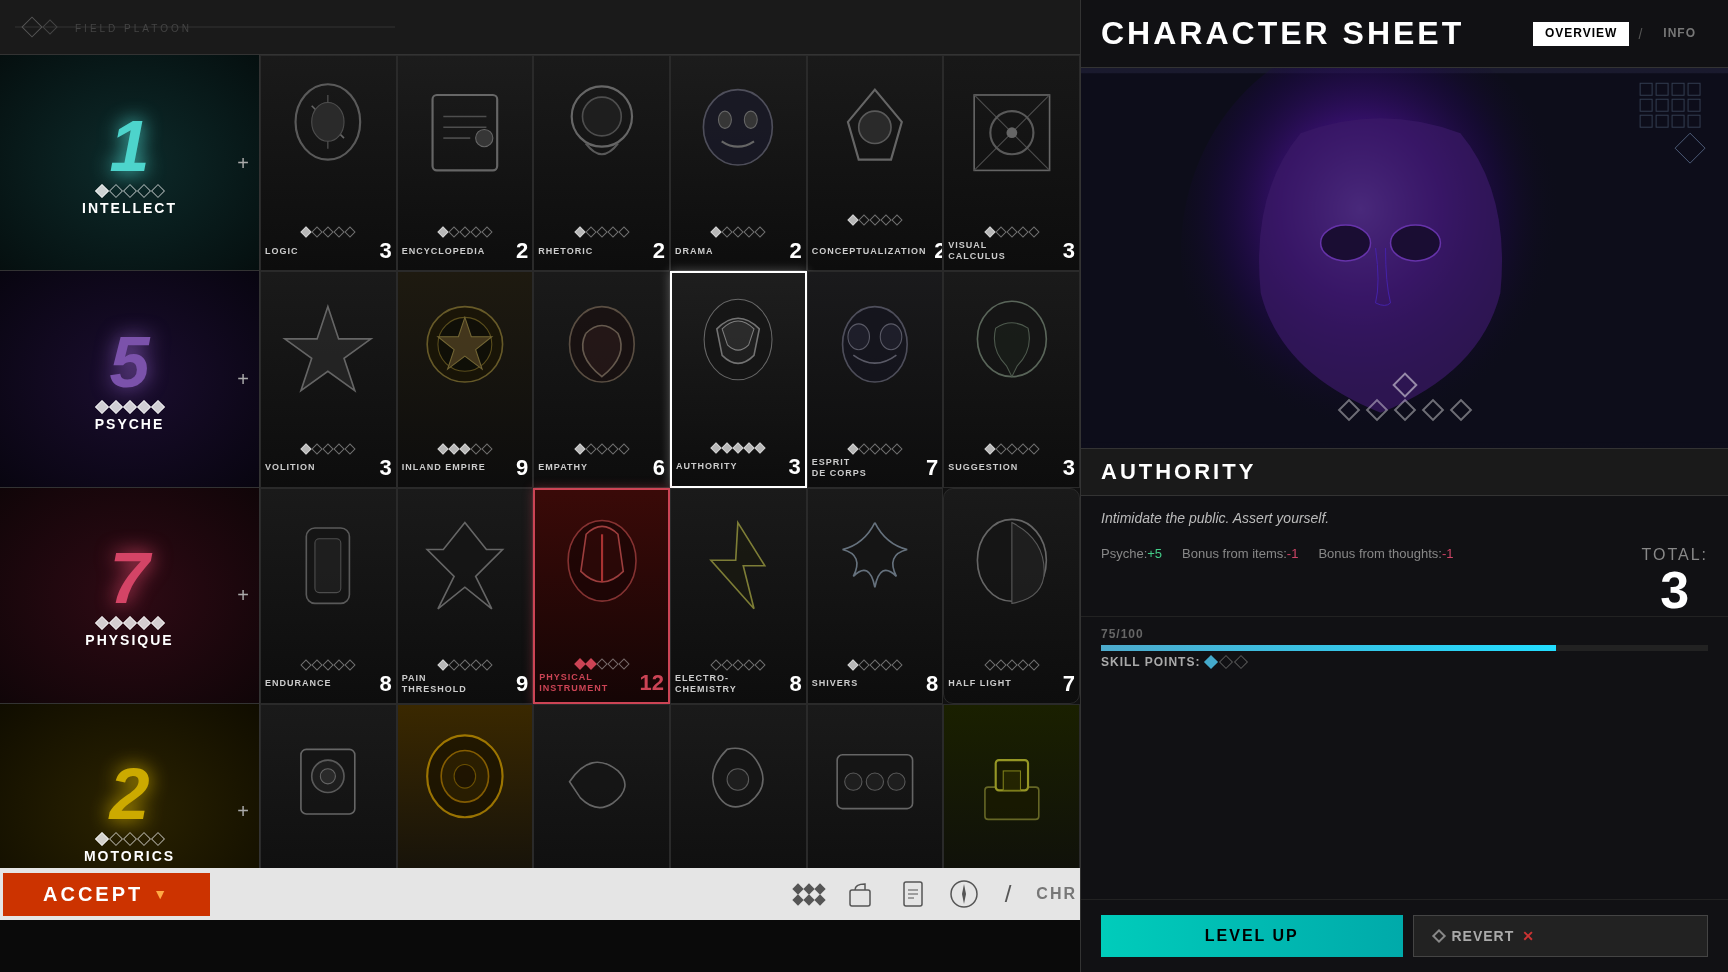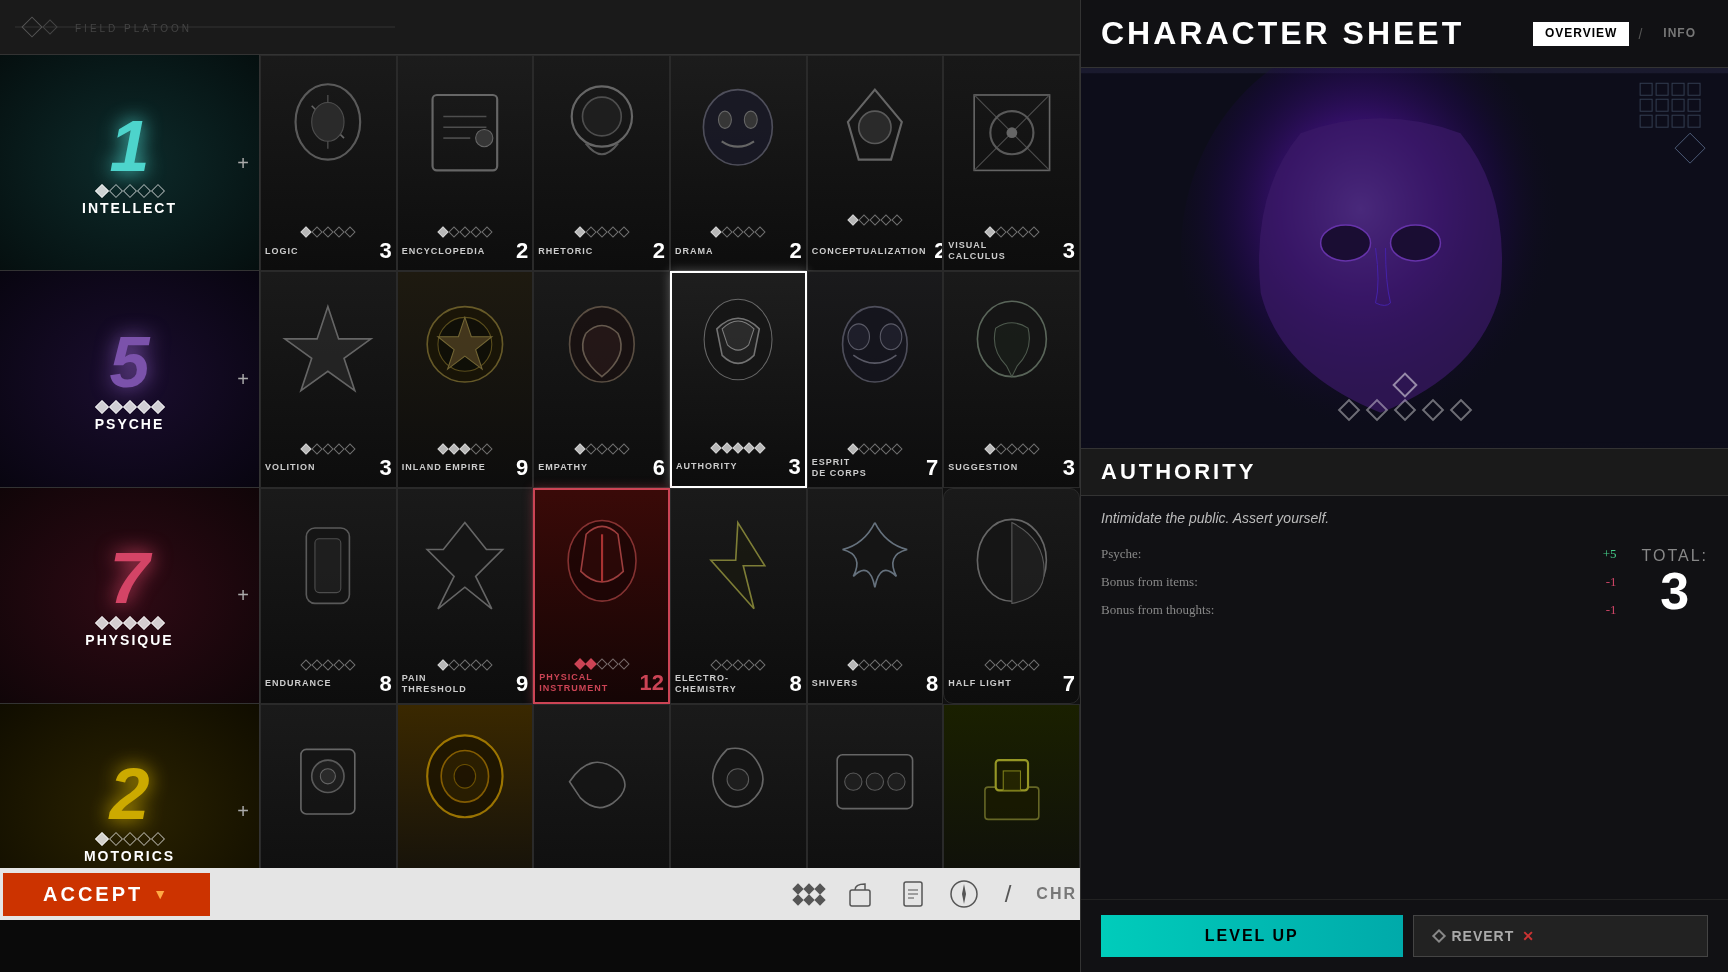--- a/index.html
+++ b/index.html
@@ -1158,41 +1158,55 @@
     </div>
 
     <div class="skill-title-panel">
       <div class="skill-title-name">AUTHORITY</div>
     </div>
 
     <div class="skill-description">Intimidate the public. Assert yourself.</div>
 
     <div style="padding:5px 20px 0;">
       <div style="display:grid;grid-template-columns:1fr auto;gap:5px;">
-        <div style="display:flex;flex-direction:column;gap:12px;font-family:Liberation Serif, serif;">
+        <div style="display:flex;flex-direction:row;gap:20px;">
           <div style="display:flex;justify-content:space-between;font-size:13px;">
             <span style="color:#888;">Psyche:</span>
             <span style="color:#44cc88;">+5</span>
           </div>
           <div style="display:flex;justify-content:space-between;font-size:13px;">
             <span style="color:#888;">Bonus from items:</span>
             <span style="color:#cc4466;">-1</span>
           </div>
           <div style="display:flex;justify-content:space-between;font-size:13px;">
             <span style="color:#888;">Bonus from thoughts:</span>
             <span style="color:#cc4466;">-1</span>
           </div>
         </div>
         <div style="display:flex;flex-direction:column;align-items:center;justify-content:center;padding:0 0 0 20px;">
           <div style="font-size:16px;letter-spacing:2px;color:#888;">TOTAL:</div>
           <div style="font-size:52px;font-weight:900;color:#fff;line-height:1;">3</div>
         </div>
       </div>
     </div>
 
+    <div class="experience-bar-section">
+      <div class="exp-label" style="font-size:12px;font-weight:700;color:#666;letter-spacing:1px;">75/100</div>
+      <div class="exp-bar">
+        <div class="exp-fill" style="width:75%;"></div>
+      </div>
+      <div class="skill-points-label">
+        <span>SKILL POINTS:</span>
+        <div style="display:flex;gap:5px;align-items:center;">
+          <div style="width:10px;height:10px;transform:rotate(45deg);background:#44aacc;"></div>
+          <div style="width:10px;height:10px;transform:rotate(45deg);border:1px solid #555;"></div>
+          <div style="width:10px;height:10px;transform:rotate(45deg);border:1px solid #555;"></div>
+        </div>
+      </div>
+    </div>
 
     <div class="action-buttons">
       <button class="level-up-btn">LEVEL  UP</button>
       <button class="revert-btn">
         <div style="width:10px;height:10px;transform:rotate(45deg);border:2px solid #888;"></div>
         <span>REVERT</span>
         <span class="revert-x">✕</span>
       </button>
     </div>
 

